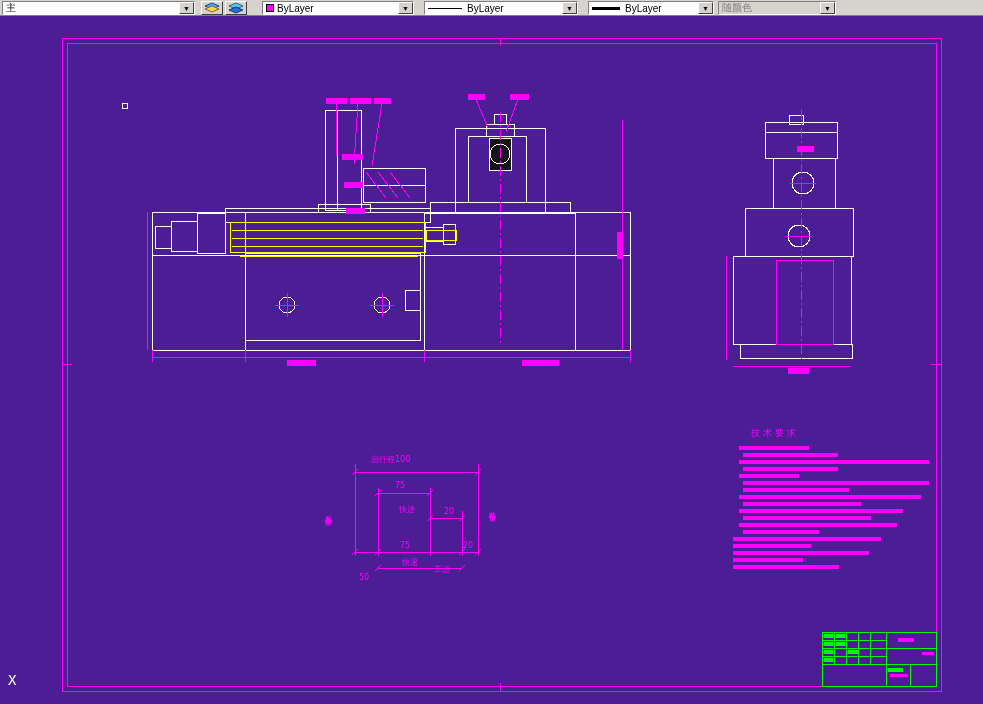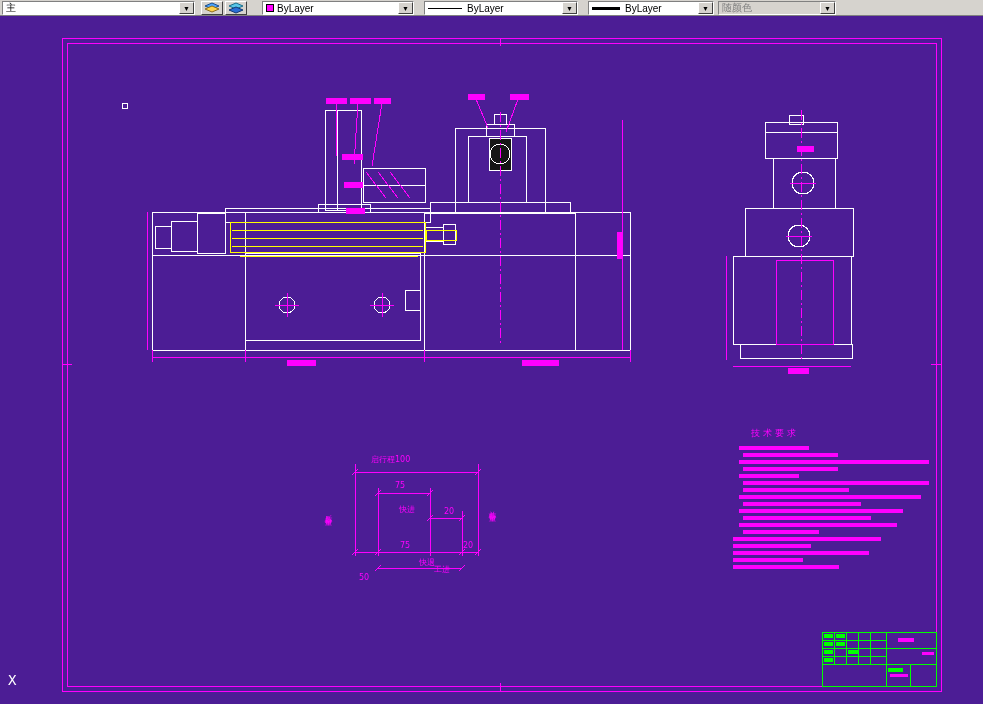--- a/index.html
+++ b/index.html
@@ -291,18 +291,18 @@
     </div>
 
   <div class="dtext small" style="left:371px; top:440px;">启行程100</div>
   <div class="dtext small" style="left:395px; top:466px;">75</div>
   <div class="dtext small" style="left:383px; top:490px;margin-left:16px;">快进</div>
   <div class="dtext small" style="left:444px; top:492px;">20</div>
   <div class="dtext small" style="left:434px; top:514px;margin-top:36px;">工进</div>
   <div class="dtext small" style="left:359px; top:526px;margin-top:32px;">50</div>
   <div class="dtext small" style="left:400px; top:526px;">75</div>
   <div class="dtext small" style="left:463px; top:526px;">20</div>
-  <div class="dtext small" style="left:402px; top:543px;margin-left:17px;">快退</div>
+  <div class="dtext small" style="left:402px; top:543px;">快退</div>
   <div class="dtext-v" style="left:323px; top:492px;">后备量</div>
   <div class="dtext-v" style="left:487px; top:488px;">前备量</div>
 
   <div class="xcursor">X</div>
 </div>
 
 </body></html>

